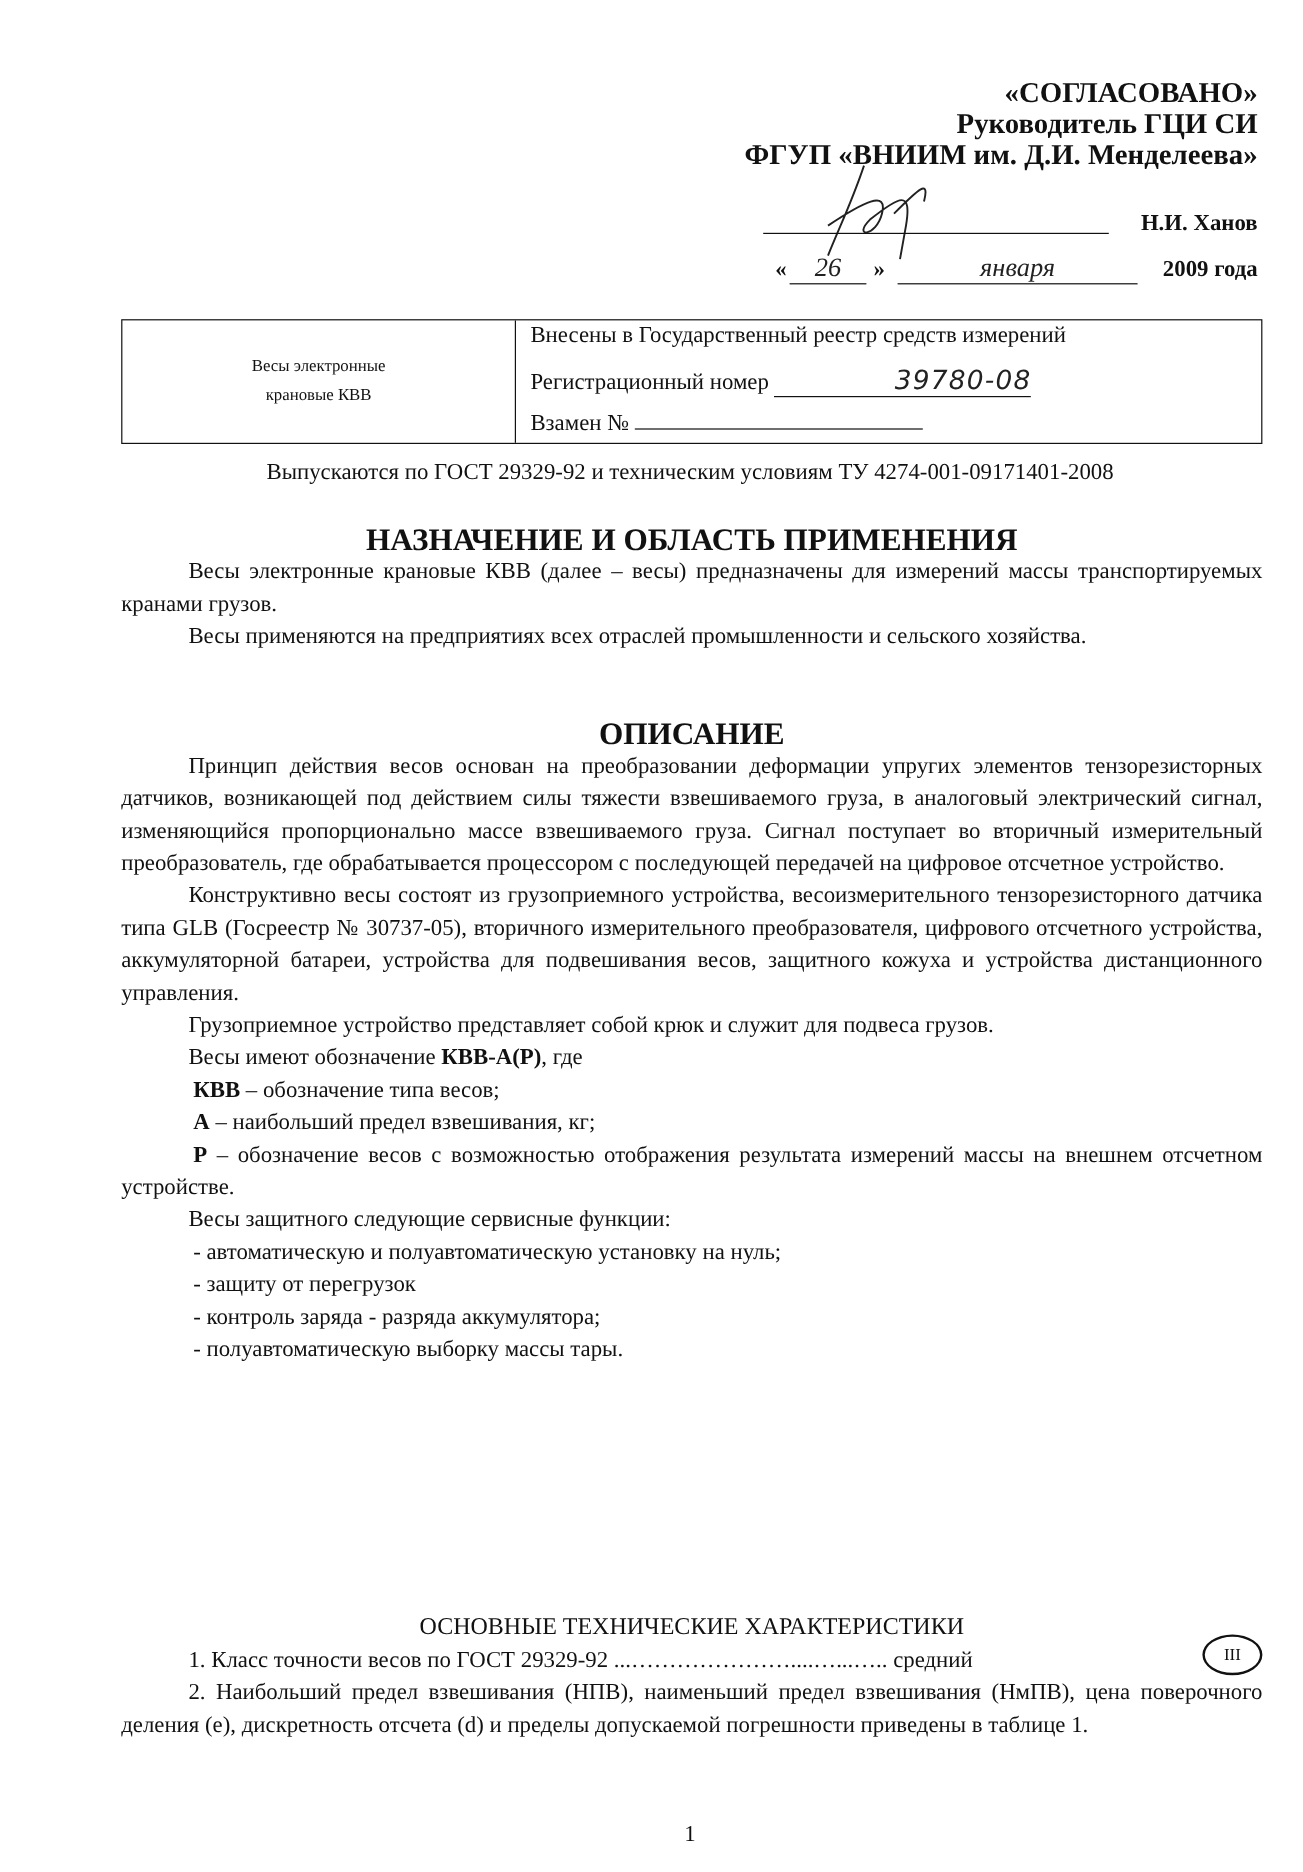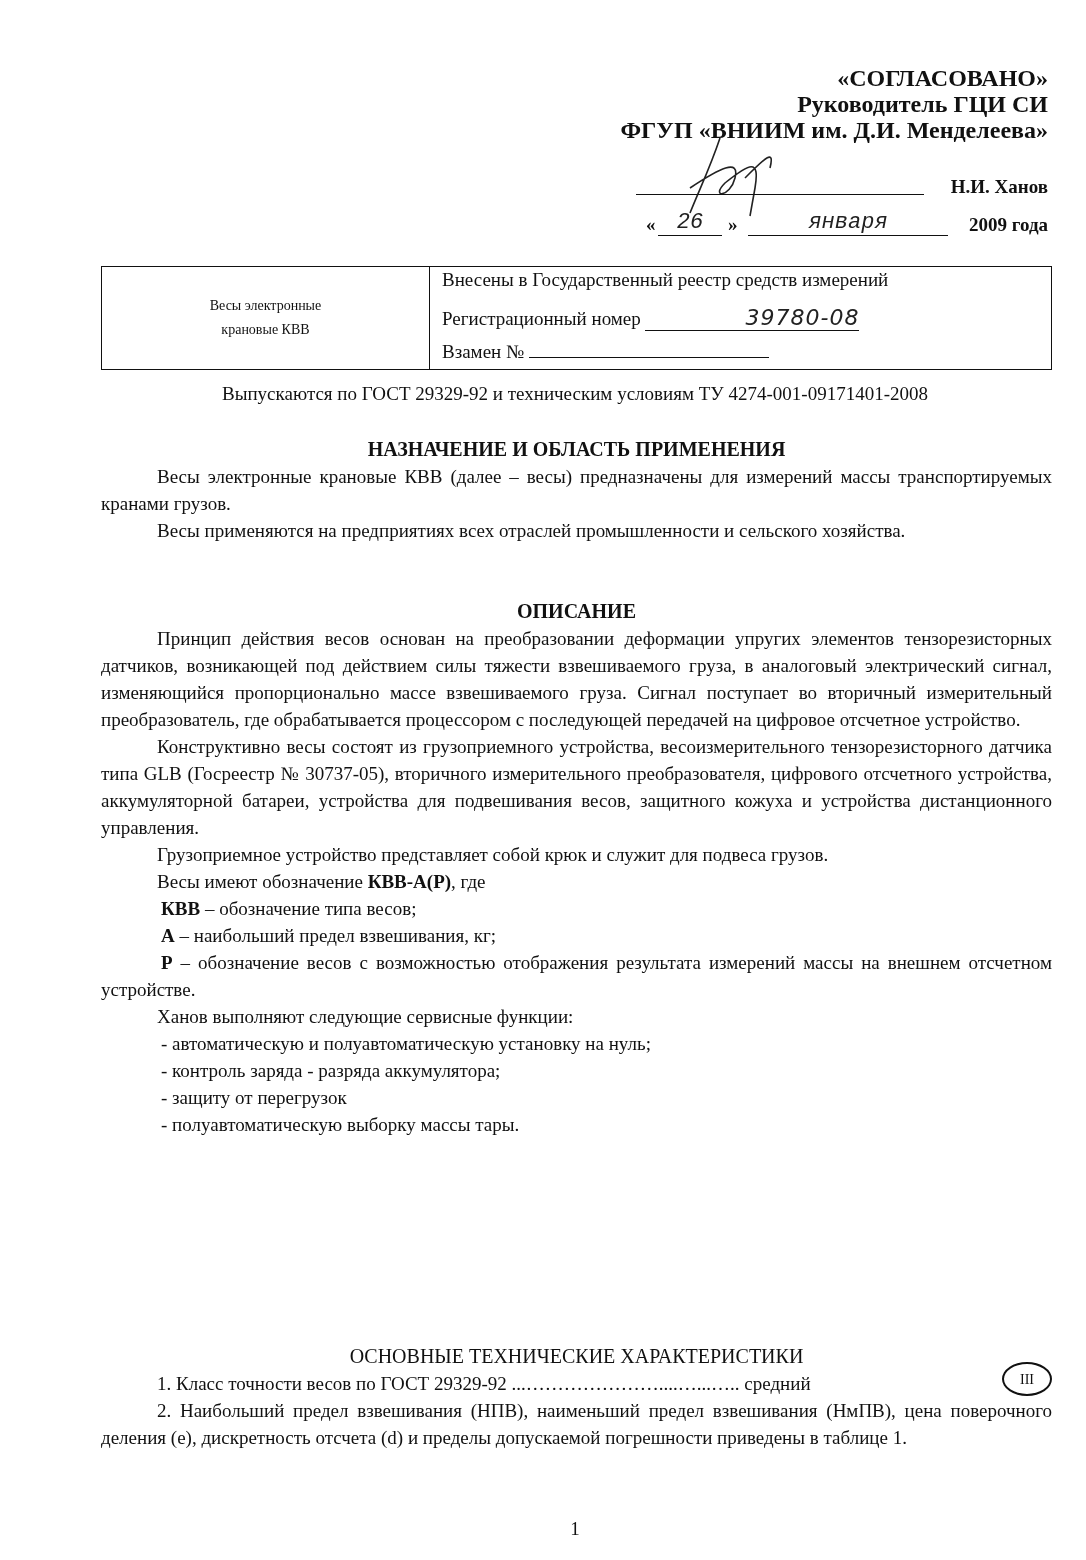--- a/index.html
+++ b/index.html
@@ -7,34 +7,34 @@
     width: 1086px; height: 1560px; position: relative; overflow: hidden;
     font-family: "Liberation Serif", "DejaVu Serif", serif;
     color: #111111;
   }
   .abs { position: absolute; }
   .approval { right: 38px; top: 65px; text-align: right; font-weight: bold; font-size: 24px; line-height: 26px; }
   .approval .line { white-space: nowrap; }
   .sig-row { position: absolute; left: 636px; width: 412px; font-weight: bold; font-size: 19px; }
   .sig-line { position: absolute; left: 0; width: 288px; border-bottom: 1.5px solid #111; }
   .sig-name { position: absolute; right: 0; }
-  .hand { font-family: Liberation Mono, monospace; font-weight: normal; font-style: italic; color: #222; }
+  .hand { font-family: Liberation Serif, serif; font-weight: normal; font-style: italic; color: #222; }
   .signature { position: absolute; left: 680px; top: 128px; }
 
   .reg-table { position: absolute; left: 101px; top: 266px; width: 951px; height: 104px; border: 1.5px solid #111; box-sizing: border-box; }
   .reg-left { position: absolute; left: 0; top: 0; width: 327px; height: 100%; border-right: 1.5px solid #111; display: flex; align-items: center; justify-content: center; text-align: center; font-size: 14px; line-height: 24px; }
   .reg-right { position: absolute; left: 340px; top: 0; right: 0; font-size: 19px; }
   .reg-line { position: absolute; left: 0; white-space: nowrap; }
   .reg-number { font-family: "DejaVu Sans", sans-serif; font-size: 22px; letter-spacing: 1px; display: inline-block; border-bottom: 1px solid #111; width: 210px; padding-left: 4px; }
   .replaces-blank { display: inline-block; width: 240px; border-bottom: 1px solid #111; height: 16px; vertical-align: baseline; }
 
   .gost-line { position: absolute; left: 0; width: 1150px; top: 383px; text-align: center; font-size: 19px; }
 
   .content { position: absolute; left: 101px; width: 951px; font-size: 19px; line-height: 27px; }
-  .h-bold { text-align: center; font-weight: bold; font-size: 20px; }
+  .h-bold { text-align: center; font-weight: bold; font-size: 26px; }
   .h-plain { text-align: center; font-size: 20px; }
   .p { text-align: justify; text-indent: 56px; margin: 0; }
   .li { padding-left: 60px; margin: 0; }
   .def { padding-left: 60px; text-indent: 0; margin: 0; }
   .def-wrap { text-align: justify; margin: 0; }
   .def-wrap .b, .def .b, .b { font-weight: bold; }
   .class-row { position: relative; padding-left: 56px; margin: 0; white-space: nowrap; }
   .class-badge {
     position: absolute; right: 0; top: -8px; width: 50px; height: 34px; border: 2px solid #111; border-radius: 50%;
     display: flex; align-items: center; justify-content: center; font-size: 14px; box-sizing: border-box;
@@ -97,24 +97,24 @@
 
 <div class="content" style="top:598px;">
   <div class="h-bold">ОПИСАНИЕ</div>
   <p class="p">Принцип действия весов основан на преобразовании деформации упругих элементов тензорезисторных датчиков, возникающей под действием силы тяжести взвешиваемого груза, в аналоговый электрический сигнал, изменяющийся пропорционально массе взвешиваемого груза. Сигнал поступает во вторичный измерительный преобразователь, где обрабатывается процессором с последующей передачей на цифровое отсчетное устройство.</p>
   <p class="p">Конструктивно весы состоят из грузоприемного устройства, весоизмерительного тензорезисторного датчика типа GLB (Госреестр № 30737-05), вторичного измерительного преобразователя, цифрового отсчетного устройства, аккумуляторной батареи, устройства для подвешивания весов, защитного кожуха и устройства дистанционного управления.</p>
   <p class="p">Грузоприемное устройство представляет собой крюк и служит для подвеса грузов.</p>
   <p class="p"><span>Весы имеют обозначение </span><span class="b">КВВ-А(Р)</span><span>, где</span></p>
   <p class="def"><span class="b">КВВ</span><span> – обозначение типа весов;</span></p>
   <p class="def"><span class="b">А</span><span> – наибольший предел взвешивания, кг;</span></p>
   <p class="def-wrap" style="text-indent:60px;"><span class="b">Р</span><span> – обозначение весов с возможностью отображения результата измерений массы на внешнем отсчетном устройстве.</span></p>
-  <p class="p">Ханов выполняют следующие сервисные функции:</p>
+  <p class="p">Весы защитного следующие сервисные функции:</p>
   <p class="li">- автоматическую и полуавтоматическую установку на нуль;</p>
+  <p class="li">- защиту от перегрузок</p>
   <p class="li">- контроль заряда - разряда аккумулятора;</p>
-  <p class="li">- защиту от перегрузок</p>
   <p class="li">- полуавтоматическую выборку массы тары.</p>
 </div>
 
 <div class="content" style="top:1343px;">
   <div class="h-plain">ОСНОВНЫЕ ТЕХНИЧЕСКИЕ ХАРАКТЕРИСТИКИ</div>
   <div class="class-row">
     <span>1. Класс точности весов по ГОСТ 29329-92 ...…………………....…...….. средний</span>
     <span class="class-badge">III</span>
   </div>
   <p class="p">2. Наибольший предел взвешивания (НПВ), наименьший предел взвешивания (НмПВ), цена поверочного деления (е), дискретность отсчета (d) и пределы допускаемой погрешности приведены в таблице 1.</p>

